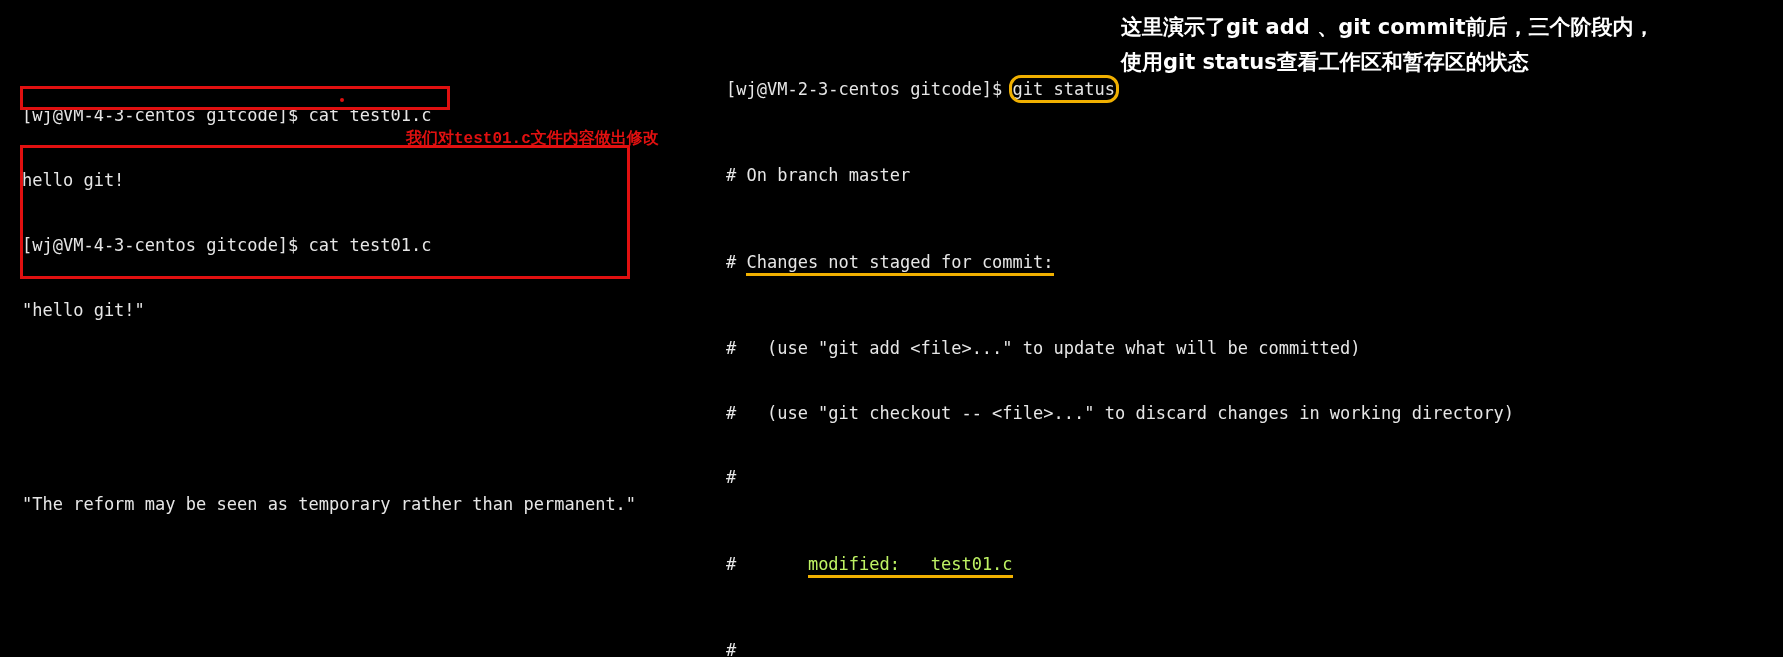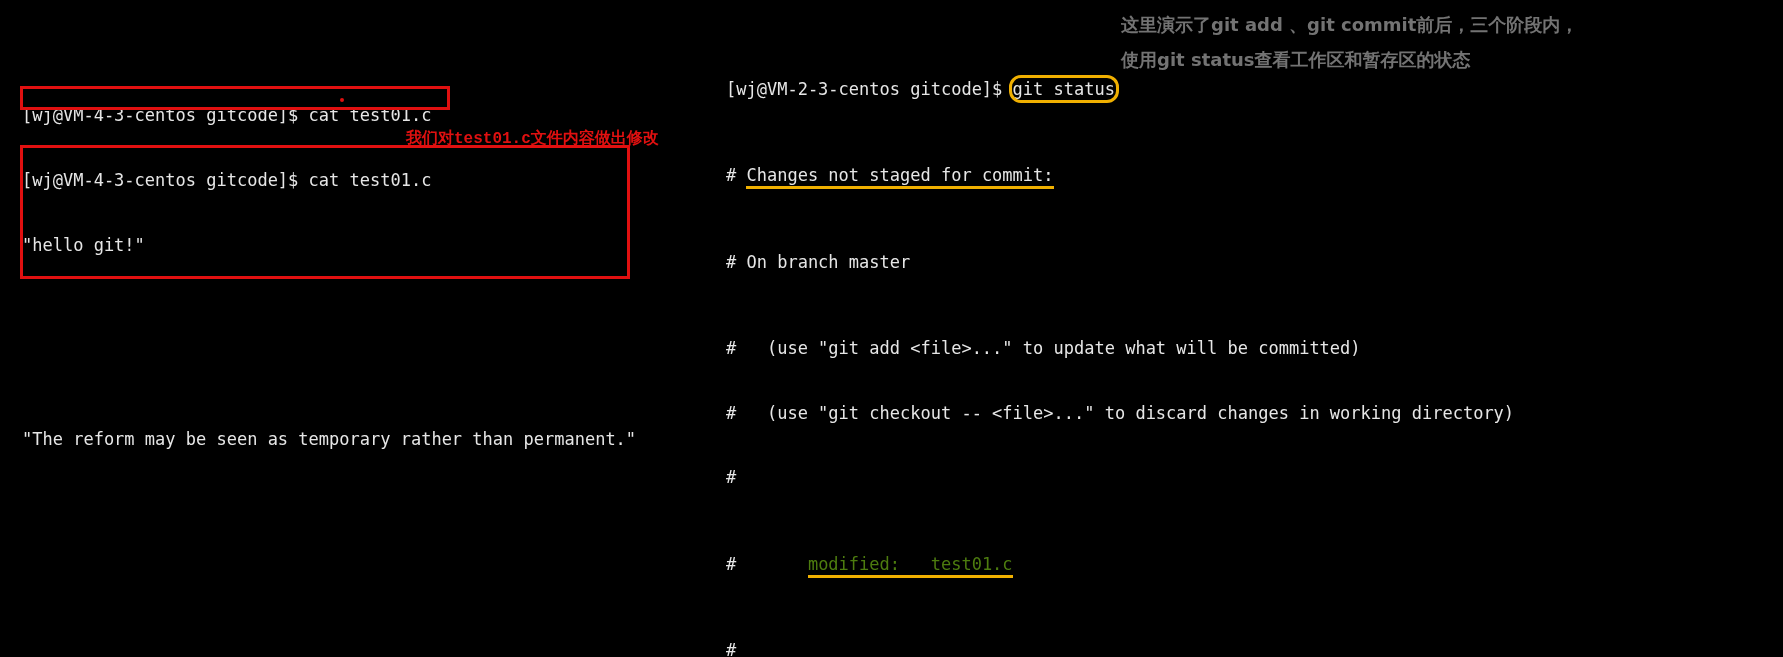--- a/index.html
+++ b/index.html
@@ -5,36 +5,37 @@
   html,body{margin:0;padding:0;background:#000;}
   body{
     width:1783px;height:657px;position:relative;overflow:hidden;
     font-family:"DejaVu Sans Mono","Liberation Mono",monospace;
     background:#000;color:#e6e6e6;
   }
   .pane{position:absolute;top:0;font-size:17px;line-height:21.6px;white-space:pre;}
   #left-pane{left:22px;top:62px;}
   #right-pane{left:726px;top:14px;}
   .line{height:21.6px;white-space:pre;position:relative;}
-  .red{color:#4d7c0f;text-align:center;}
+  .red{color:#bef264;text-align:center;}
   .ul-yellow{border-bottom:3px solid #f0b000;padding-bottom:1px;}
   .box-yellow{outline:3px solid #f0b000;outline-offset:1px;border-radius:8px;}
   
   .redbox{position:absolute;border:3px solid #e01010;box-sizing:border-box;pointer-events:none;}
   .ann{position:absolute;font-family:"DejaVu Sans","Liberation Sans",sans-serif;
        font-weight:bold;white-space:pre;}
   .ann-red{color:#e01010;font-size:16px;}
-  .ann-yellow{color:#737373;font-size:18px;}
+  .ann-yellow{color:#ffffff;font-size:21px;}
   .dot{position:absolute;width:4px;height:4px;background:#e01010;border-radius:50%;}
 </style>
 </head>
 <body>
 
 <div class="pane" id="left-pane">
   <div class="line"><span>[wj@VM-4-3-centos gitcode]$ cat test01.c</span></div>
+  <div class="line"><span>hello git!</span></div>
   <div class="line"><span>[wj@VM-4-3-centos gitcode]$ cat test01.c</span></div>
   <div class="line"><span>"hello git!"</span></div>
   <div class="line"><span></span></div>
   <div class="line"><span></span></div>
   <div class="line"><span>"The reform may be seen as temporary rather than permanent."</span></div>
   <div class="line"><span></span></div>
   
   
 </div>
 
@@ -42,23 +43,23 @@
 <div class="dot" style="left:340px;top:98px;"></div>
 
 <div class="redbox" style="left:20px;top:145px;width:610px;height:134px;"></div>
 
 <div class="ann ann-red" style="left:406px;top:128px;font-family:Liberation Mono, monospace;">我们对test01.c文件内容做出修改</div>
 
 <div class="pane" id="right-pane">
 
   <div class="line"><span>[wj@VM-2-3-centos gitcode]$ </span><span class="box-yellow">git status</span></div>
 
+  <div class="line"><span># On branch master</span></div>
+
   <div class="line"><span># </span><span class="ul-yellow">Changes not staged for commit:</span></div>
-
-  <div class="line"><span># On branch master</span></div>
 
   <div class="line"><span>#   (use "git add &lt;file&gt;..." to update what will be committed)</span></div>
   <div class="line"><span>#   (use "git checkout -- &lt;file&gt;..." to discard changes in working directory)</span></div>
   <div class="line"><span>#</span></div>
 
   <div class="line"><span>#       </span><span class="red ul-yellow">modified:   test01.c</span></div>
 
   <div class="line"><span>#</span></div>
   
   

